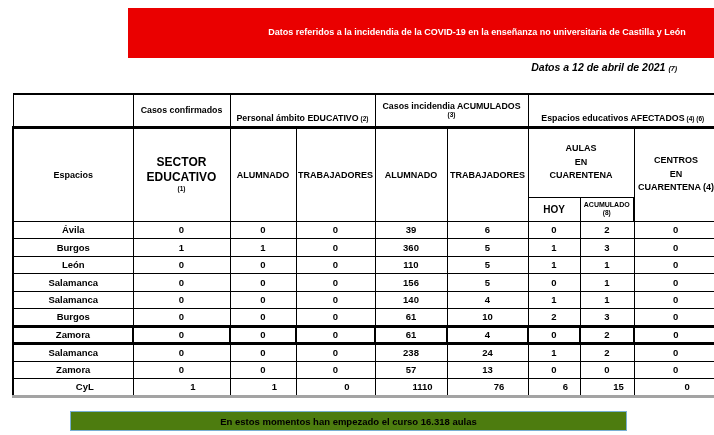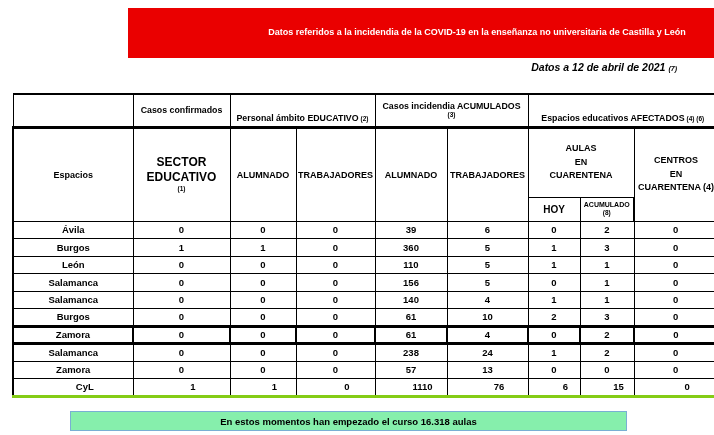--- a/index.html
+++ b/index.html
@@ -72,37 +72,37 @@
   tr.hrow2 th { border-top: 3px solid #000; }
   th.provincia-head { font-size: 9.5px; }
   th.two-line .main-line { font-size: 12px; line-height: 1.25; }
   th.pre-wrap { white-space: pre-line; font-size: 9px; line-height: 1.55; }
   th.hoy-head { font-size: 10px; }
   th.acum-head { font-size: 7px; line-height: 1.2; }
   
   tr.datarow { height: 17.5px; }
   tr.datarow td { font-size: 9.5px; border-top-width: 1px; border-bottom-width: 1px; }
   tr.datarow:first-child td { border-top: 3px solid #000; }
-  tr.datarow:last-child td { border-bottom: 3px solid #84cc16; padding-left: 23px; }
+  tr.datarow:last-child td { border-bottom: 3px solid #a3a3a3; padding-left: 23px; }
   
   table.main tr th:last-child, table.main tr td:last-child { border-right-width: 2.5px; }
   tr.hrow2 th:first-child, tr.datarow td:first-child { border-left-width: 2.5px; }
   tr.hrow1 th { border-top-width: 2px; }
   
   tr.soria td {
     border-top: 3px solid #000 !important;
     border-bottom: 3px solid #000 !important;
     border-left-width: 2.5px;
     border-right-width: 2.5px;
   }
   .footer-banner {
     position: absolute;
     left: 70px; top: 411px;
     width: 555px; height: 18px;
-    background: #86efac;
+    background: #4d7c0f;
     border: 1px solid #79AFD3;
     display: flex; align-items: center; justify-content: center;
   }
   .footer-banner .footer-text {
     font-size: 9.5px;
     font-weight: bold;
   }
 </style>
 </head>
 <body>

